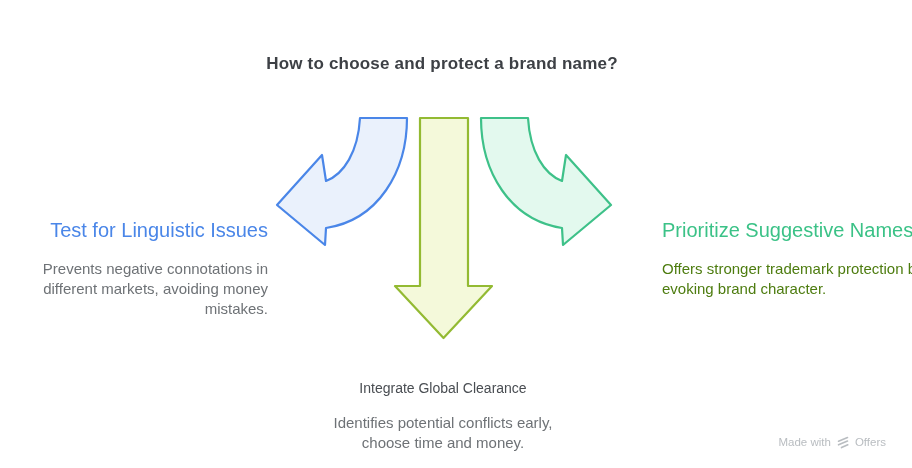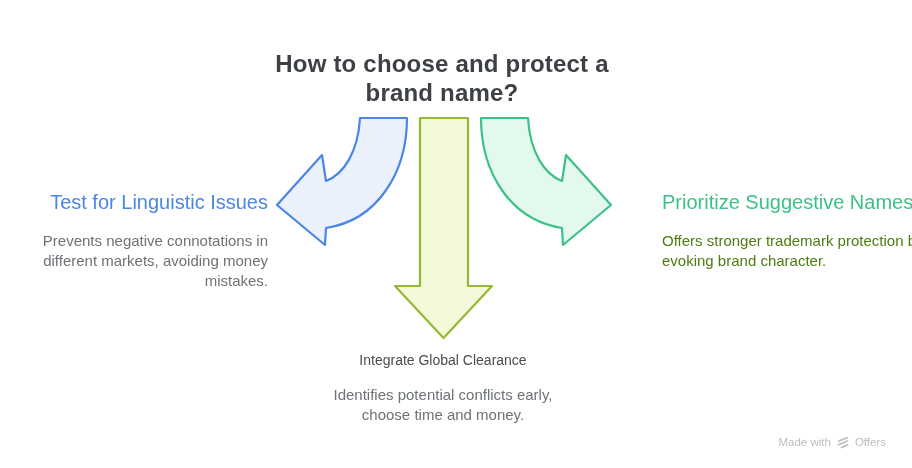--- a/index.html
+++ b/index.html
@@ -14,35 +14,35 @@
     height: 468px;
     background: #ffffff;
     overflow: hidden;
   }
   .title {
     position: absolute;
     top: 49px;
     left: 252px;
     width: 380px;
     text-align: center;
-    font-size: 24px;
+    font-size: 17px;
     line-height: 29px;
     font-weight: 700;
     letter-spacing: 0.2px;
   }
   .arrows {
     position: absolute;
     top: 0;
     left: 0;
   }
   .arrows path {
     stroke-width: 2.2;
     stroke-linejoin: round;
   }
-  .branch { position: absolute; }
+  .branch { position: absolute; margin-top: 28px; }
   .branch-heading {
     font-size: 20px;
     line-height: 24px;
     font-weight: 400;
   }
   .branch-desc {
     font-size: 15px;
     line-height: 20px;
   }
   .branch-left {

